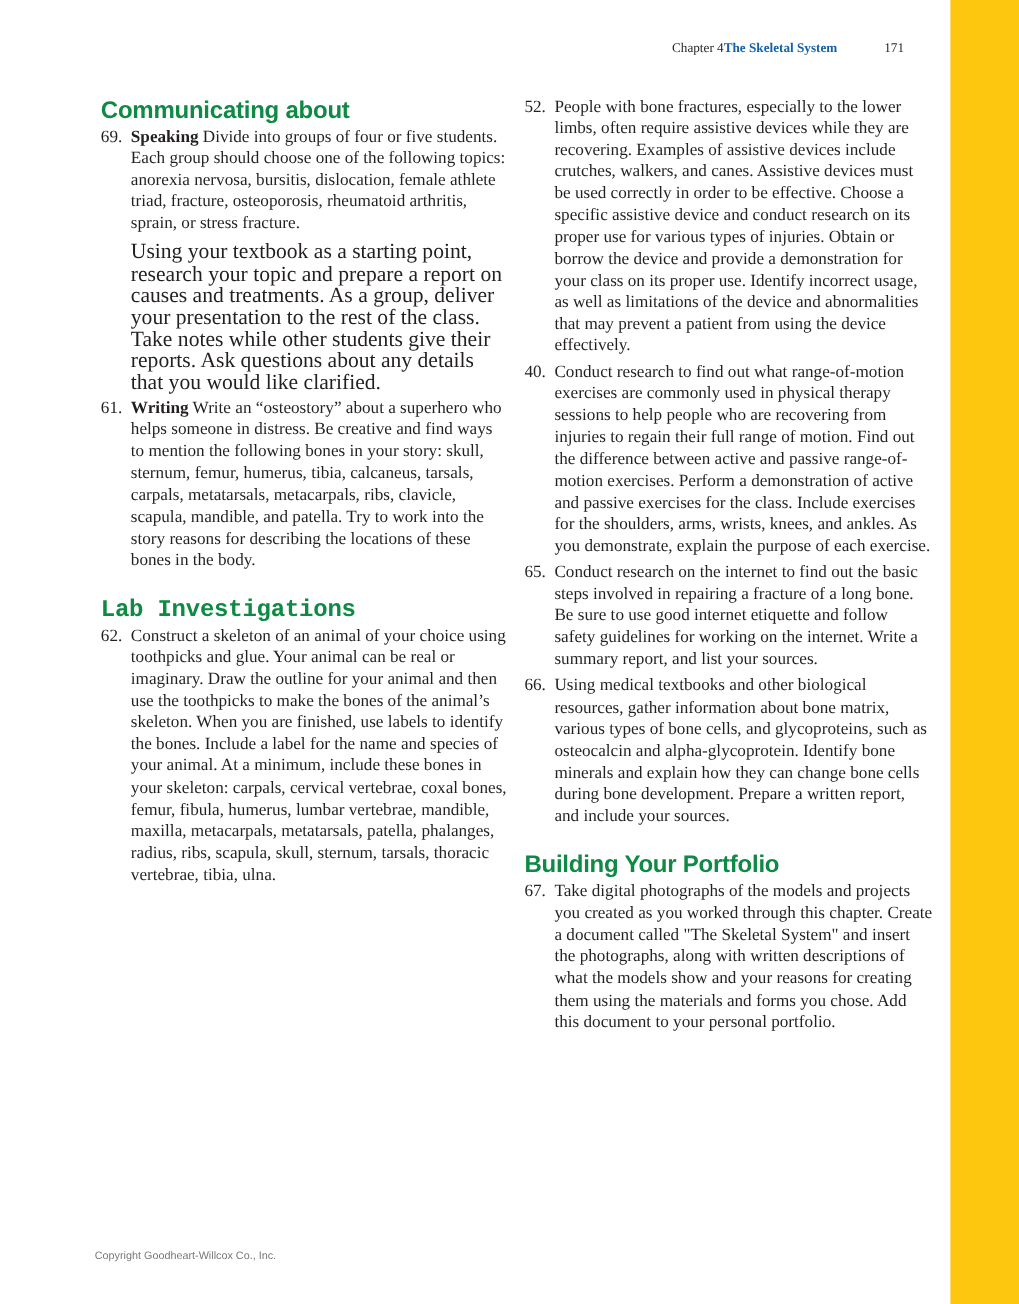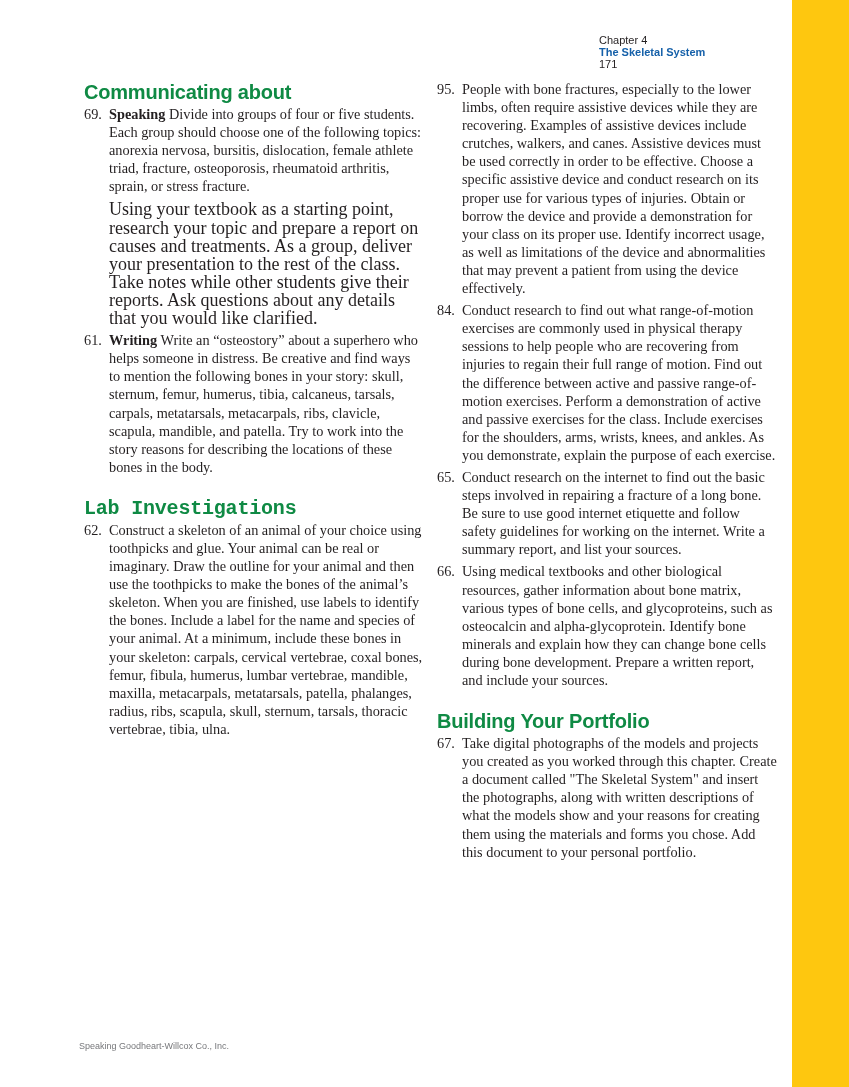--- a/index.html
+++ b/index.html
@@ -1,19 +1,19 @@
 <!DOCTYPE html>
 <html><head>
 <meta charset="utf-8">
 <style>
   * { margin: 0; padding: 0; box-sizing: border-box; }
   html, body { width: 849px; height: 1087px; background: #ffffff; overflow: hidden; }
   body { position: relative; font-family: "Liberation Serif", "DejaVu Serif", serif; color: #231f20; }
   .side-bar { position: absolute; left: 792px; top: 0; width: 57px; height: 1087px; background: #fec70f; }
-  .running-head { position: absolute; top: 34px; left: 560px; height: 18px; font-family: Liberation Sans, sans-serif; font-size: 11px; display: flex; align-items: baseline; flex-direction: column; }
+  .running-head { position: absolute; top: 34px; left: 560px; height: 18px; font-family: Liberation Serif, serif; font-size: 11px; display: flex; align-items: baseline; }
   .running-head .chap { color: #231f20; }
   .running-head .title { color: #1560a9; font-weight: bold; }
   .running-head .page { color: #231f20; margin-left: 39px; }
   .col { position: absolute; top: 80px; width: 340px; }
   .col.left { left: 84px; }
   .col.right { left: 437px; }
   h2 { font-family: "Liberation Sans", "DejaVu Sans", sans-serif; font-weight: bold; color: #0f8a44; font-size: 20px; line-height: 25px; letter-spacing: -0.2px; }
   .item { position: relative; padding-left: 25px; font-size: 14.3px; line-height: 18.1px; }
   .item .num { position: absolute; left: 0; top: 0; }
   .item .lead { font-weight: bold; }
@@ -52,26 +52,26 @@
   <h2 style="margin-top:20px;font-family:Liberation Mono, monospace;">Lab Investigations</h2>
 
   <div class="item">
     <span class="num">62.</span>
     <span>Construct a skeleton of an animal of your choice using toothpicks and glue. Your animal can be real or imaginary. Draw the outline for your animal and then use the toothpicks to make the bones of the animal’s skeleton. When you are finished, use labels to identify the bones. Include a label for the name and species of your animal. At a minimum, include these bones in your skeleton: carpals, cervical vertebrae, coxal bones, femur, fibula, humerus, lumbar vertebrae, mandible, maxilla, metacarpals, metatarsals, patella, phalanges, radius, ribs, scapula, skull, sternum, tarsals, thoracic vertebrae, tibia, ulna.</span>
   </div>
 </div>
 
 <div class="col right">
   <div class="item">
-    <span class="num">95.</span>
+    <span class="num">52.</span>
     <span>People with bone fractures, especially to the lower limbs, often require assistive devices while they are recovering. Examples of assistive devices include crutches, walkers, and canes. Assistive devices must be used correctly in order to be effective. Choose a specific assistive device and conduct research on its proper use for various types of injuries. Obtain or borrow the device and provide a demonstration for your class on its proper use. Identify incorrect usage, as well as limitations of the device and abnormalities that may prevent a patient from using the device effectively.</span>
   </div>
 
   <div class="item gap">
-    <span class="num">84.</span>
+    <span class="num">40.</span>
     <span>Conduct research to find out what range-of-motion exercises are commonly used in physical therapy sessions to help people who are recovering from injuries to regain their full range of motion. Find out the difference between active and passive range-of-motion exercises. Perform a demonstration of active and passive exercises for the class. Include exercises for the shoulders, arms, wrists, knees, and ankles. As you demonstrate, explain the purpose of each exercise.</span>
   </div>
 
   <div class="item gap">
     <span class="num">65.</span>
     <span>Conduct research on the internet to find out the basic steps involved in repairing a fracture of a long bone. Be sure to use good internet etiquette and follow safety guidelines for working on the internet. Write a summary report, and list your sources.</span>
   </div>
 
   <div class="item gap">
     <span class="num">66.</span>
@@ -79,13 +79,13 @@
   </div>
 
   <h2 style="margin-top:20px;">Building Your Portfolio</h2>
 
   <div class="item">
     <span class="num">67.</span>
     <span>Take digital photographs of the models and projects you created as you worked through this chapter. Create a document called "The Skeletal System" and insert the photographs, along with written descriptions of what the models show and your reasons for creating them using the materials and forms you chose. Add this document to your personal portfolio.</span>
   </div>
 </div>
 
-<div class="footer">Speaking Goodheart-Willcox Co., Inc.</div>
+<div class="footer">Copyright Goodheart-Willcox Co., Inc.</div>
 
 </body></html>

